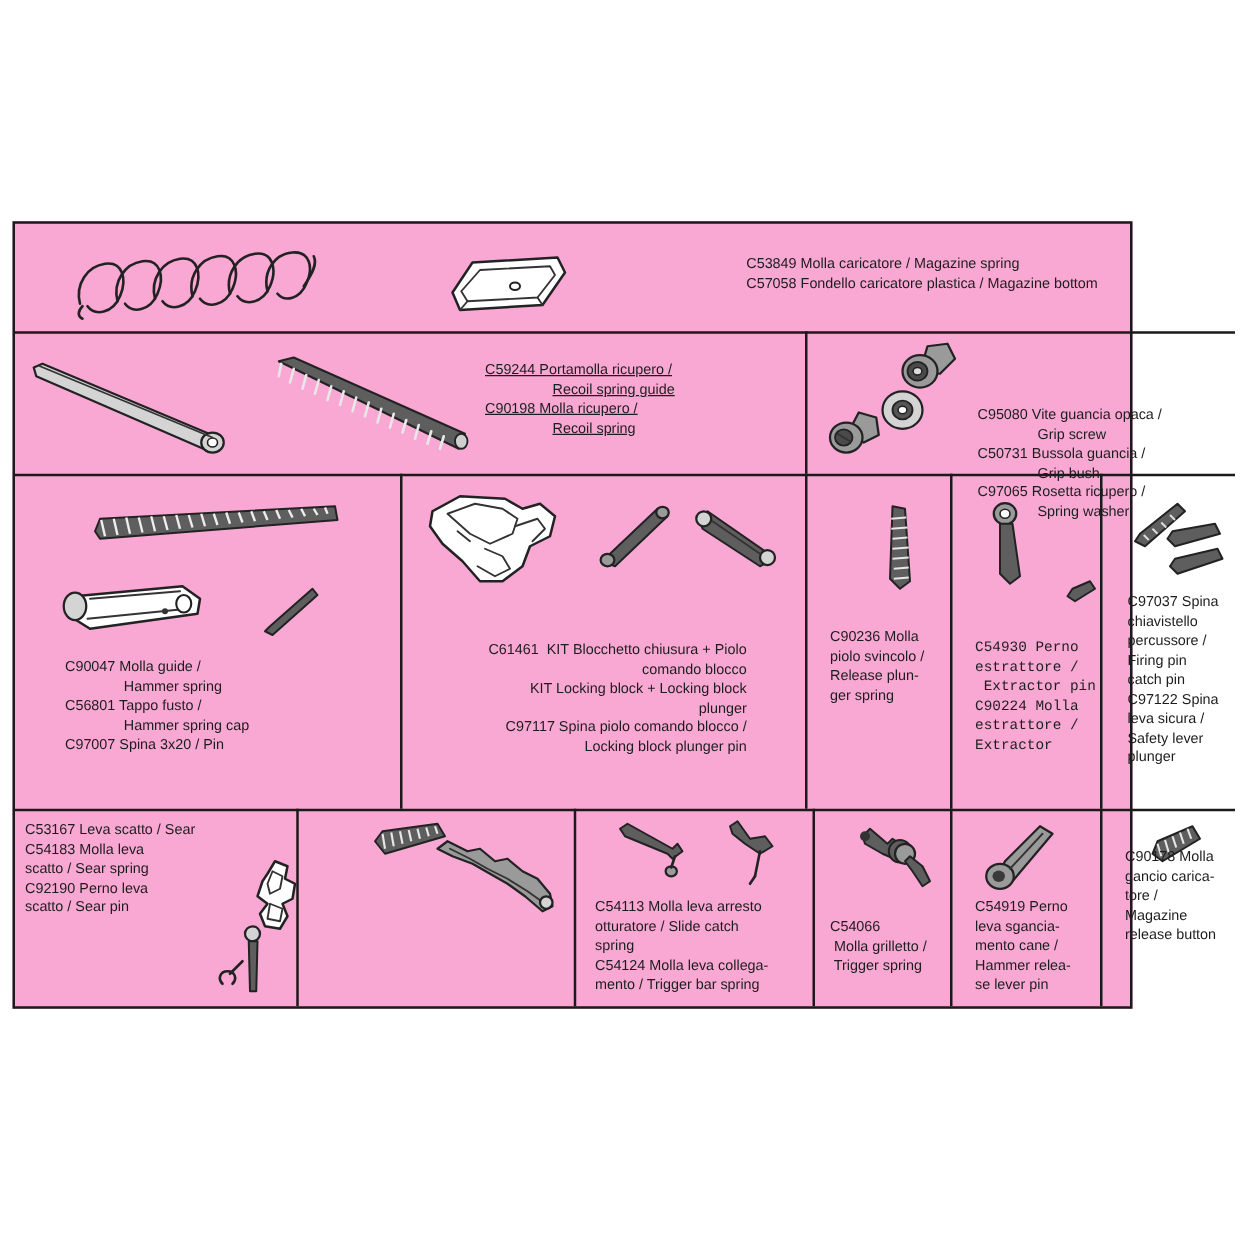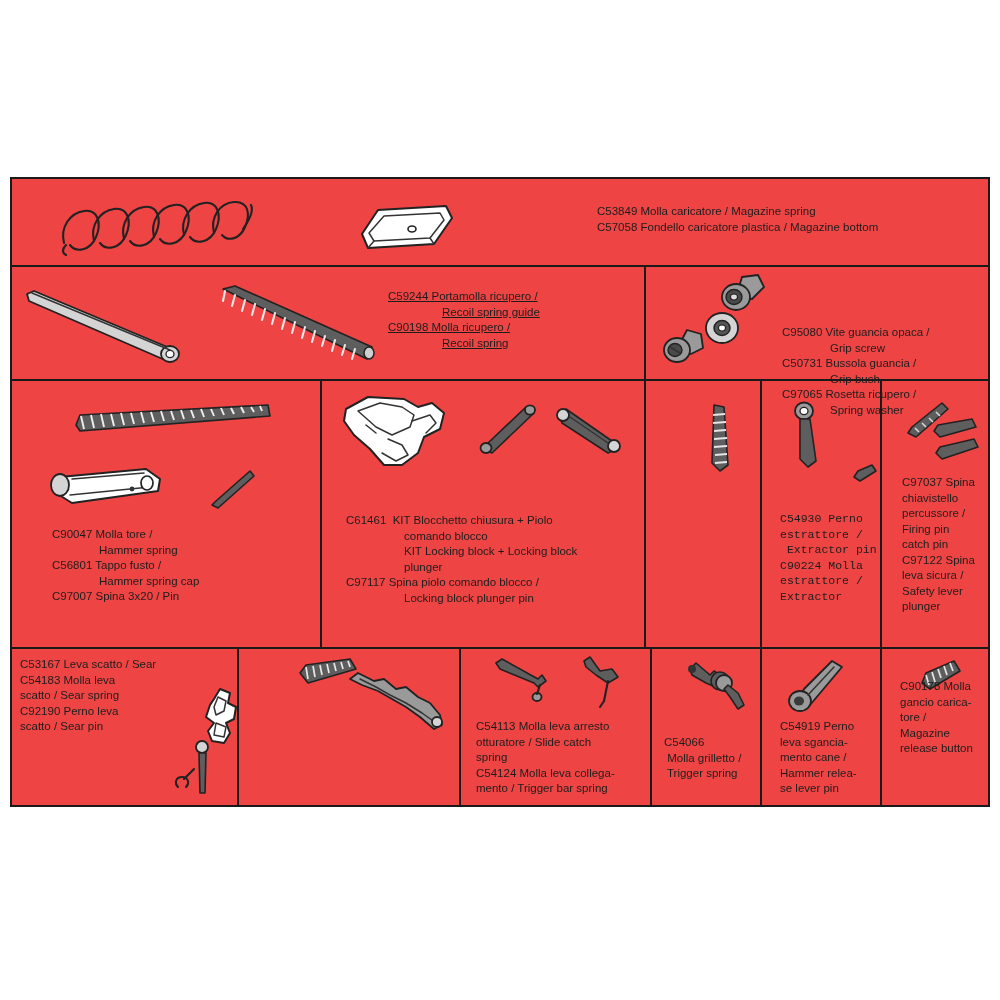--- a/index.html
+++ b/index.html
@@ -11,23 +11,23 @@
   }
   #sheet {
     position: relative;
     width: 1000px; height: 1000px;
     background: #ffffff;
   }
   
   #table {
     position: absolute;
     left: 10px; top: 177px;
-    width: 980px; height: 630px;
+    width: 896px; height: 630px;
     border: 2px solid #1a1a1a;
-    background: #ef4444;
+    background: #f9a8d4;
   }
   .vline, .hline {
     position: absolute;
     background: #1a1a1a;
   }
   .hline { height: 2px; }
   .vline { width: 2px; }
 
   
   .cap-block { position: absolute; color:#1d1d1d; font-size:11.5px; line-height:15.5px; }
@@ -208,21 +208,21 @@
      </g>
    </svg>
 
    <svg class="art" style="left:192px;top:288px;" width="58" height="46" viewBox="0 0 58 46">
      <g>
        <path class="fill-d" d="M8,38 L12,34 L46,4 L50,9 L14,41 Z"></path>
      </g>
    </svg>
 
    <div class="cap-block" style="left:40px;top:348px;">
-     <span class="cap-line">C90047 Molla tore /</span>
+     <span class="cap-line">C90047 Molla guide /</span>
      <span class="cap-line" style="padding-left:47px;">Hammer spring</span>
      <span class="cap-line">C56801 Tappo fusto /</span>
      <span class="cap-line" style="padding-left:47px;">Hammer spring cap</span>
      <span class="cap-line">C97007 Spina 3x20 / Pin</span>
    </div>
 
    <svg class="art" style="left:328px;top:212px;" width="116" height="82" viewBox="0 0 116 82">
      <g>
        <path class="fill-w" d="M6,18 L28,6 L64,8 L78,16 L92,12 L104,22 L100,38 L84,46 L78,62 L62,74 L44,74 L30,58 L14,44 L4,30 Z"></path>
        <path class="ink-t" d="M18,20 L40,12 L62,16 L74,24 L70,36 L52,44 L36,36 Z"></path>
@@ -242,21 +242,21 @@
 
    <svg class="art" style="left:538px;top:222px;" width="78" height="58" viewBox="0 0 78 58">
      <g>
        <path class="fill-d" d="M10,16 L16,8 L62,40 L66,48 L58,52 L12,22 Z"></path>
        <ellipse cx="13" cy="14" rx="6" ry="6" class="fill-l"></ellipse>
        <ellipse cx="64" cy="45" rx="6" ry="6" class="fill-l"></ellipse>
        <path class="ink-t" d="M20,16 L58,42"></path>
      </g>
    </svg>
 
-   <div class="cap-block" style="left:334px;top:334px;">
+   <div class="cap-block" style="left:354px;top:334px;text-align:right;">
      <span class="cap-line">C61461  KIT Blocchetto chiusura + Piolo</span>
      <span class="cap-line" style="padding-left:58px;">comando blocco</span>
      <span class="cap-line" style="padding-left:58px;">KIT Locking block + Locking block</span>
      <span class="cap-line" style="padding-left:58px;">plunger</span>
      <span class="cap-line">C97117 Spina piolo comando blocco /</span>
      <span class="cap-line" style="padding-left:58px;">Locking block plunger pin</span>
    </div>
 
    <svg class="art" style="left:688px;top:222px;" width="42" height="80" viewBox="0 0 42 80">
      <g>
@@ -266,20 +266,26 @@
             <path d="M13,22 L26,21"></path>
             <path d="M14,30 L26,29"></path>
          <path d="M14,38 L27,37"></path>
             <path d="M14,46 L27,45"></path>
             <path d="M15,54 L27,53"></path>
          <path d="M15,62 L27,61"></path>
        </g>
      </g>
    </svg>
 
+   <div class="cap-block" style="left:652px;top:324px;">
+     <span class="cap-line">C90236 Molla</span>
+     <span class="cap-line">piolo svincolo /</span>
+     <span class="cap-line">Release plun-</span>
+     <span class="cap-line">ger spring</span>
+   </div>
 
    <svg class="art" style="left:778px;top:222px;" width="40" height="74" viewBox="0 0 40 74">
      <g>
        <ellipse cx="14" cy="10" rx="9" ry="8.5" class="fill-g"></ellipse>
        <ellipse cx="14" cy="10" rx="4" ry="3.6" fill="#fff" stroke="#222" stroke-width="1.3"></ellipse>
        <path class="fill-d" d="M10,18 L20,18 L26,60 L18,66 L10,58 Z"></path>
      </g>
    </svg>
 
    <svg class="art" style="left:838px;top:282px;" width="30" height="26" viewBox="0 0 30 26">

